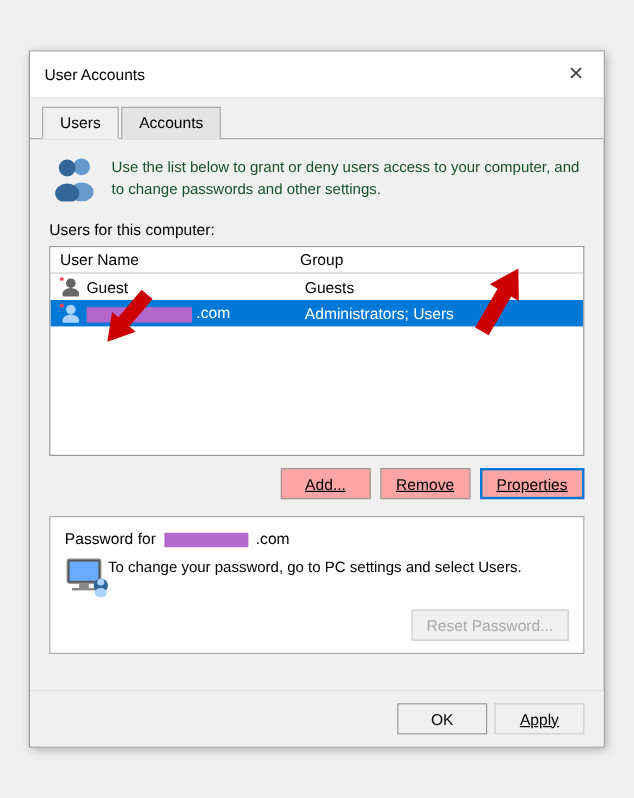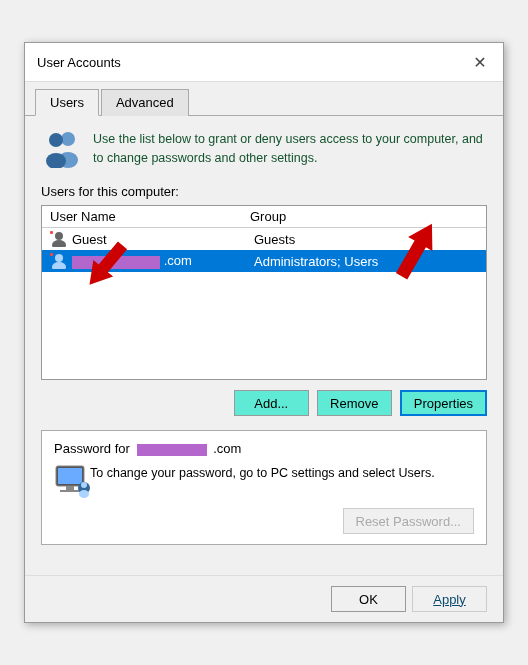--- a/index.html
+++ b/index.html
@@ -126,24 +126,25 @@
     .btn-row {
       display: flex;
       justify-content: flex-end;
       gap: 8px;
       margin-bottom: 14px;
     }
     .btn {
       min-width: 75px;
       padding: 4px 12px;
       font-size: 13px;
-      background: #5eead4;
+      background: #fca5a5;
       border: 1px solid #999;
       cursor: pointer;
       height: 26px;
+      text-decoration: underline;
     }
     .btn.active-outline {
       border: 2px solid #0078d7;
     }
     .password-section {
       border: 1px solid #aaa;
       background: #fff;
       padding: 10px 12px;
       margin-bottom: 16px;
     }
@@ -190,21 +191,21 @@
     .footer-btn {
       min-width: 75px;
       padding: 4px 12px;
       font-size: 13px;
       background: #f0f0f0;
       border: 1px solid #999;
       cursor: pointer;
       height: 26px;
     }
     .footer-btn.disabled {
-      color: #0c4a6e;
+      color: #000000;
       border-color: #ccc;
       cursor: default;
       text-decoration: underline;
     }
     .red-arrow-left {
       position: absolute;
       left: 30px;
       top: 30px;
       width: 70px;
       height: 60px;
@@ -229,21 +230,21 @@
   <div class="title-bar">
     <span class="title-bar-text">User Accounts</span>
     <button class="title-bar-close">✕</button>
   </div>
 
   <div class="tab-bar">
     <div class="tab active">
       <span>Users</span>
     </div>
     <div class="tab">
-      <span>Advanced</span>
+      <span>Accounts</span>
     </div>
   </div>
 
   <div class="content">
 
     <div class="info-row">
       <div class="user-icon">
         
         <svg width="42" height="38" viewBox="0 0 42 38">
 

